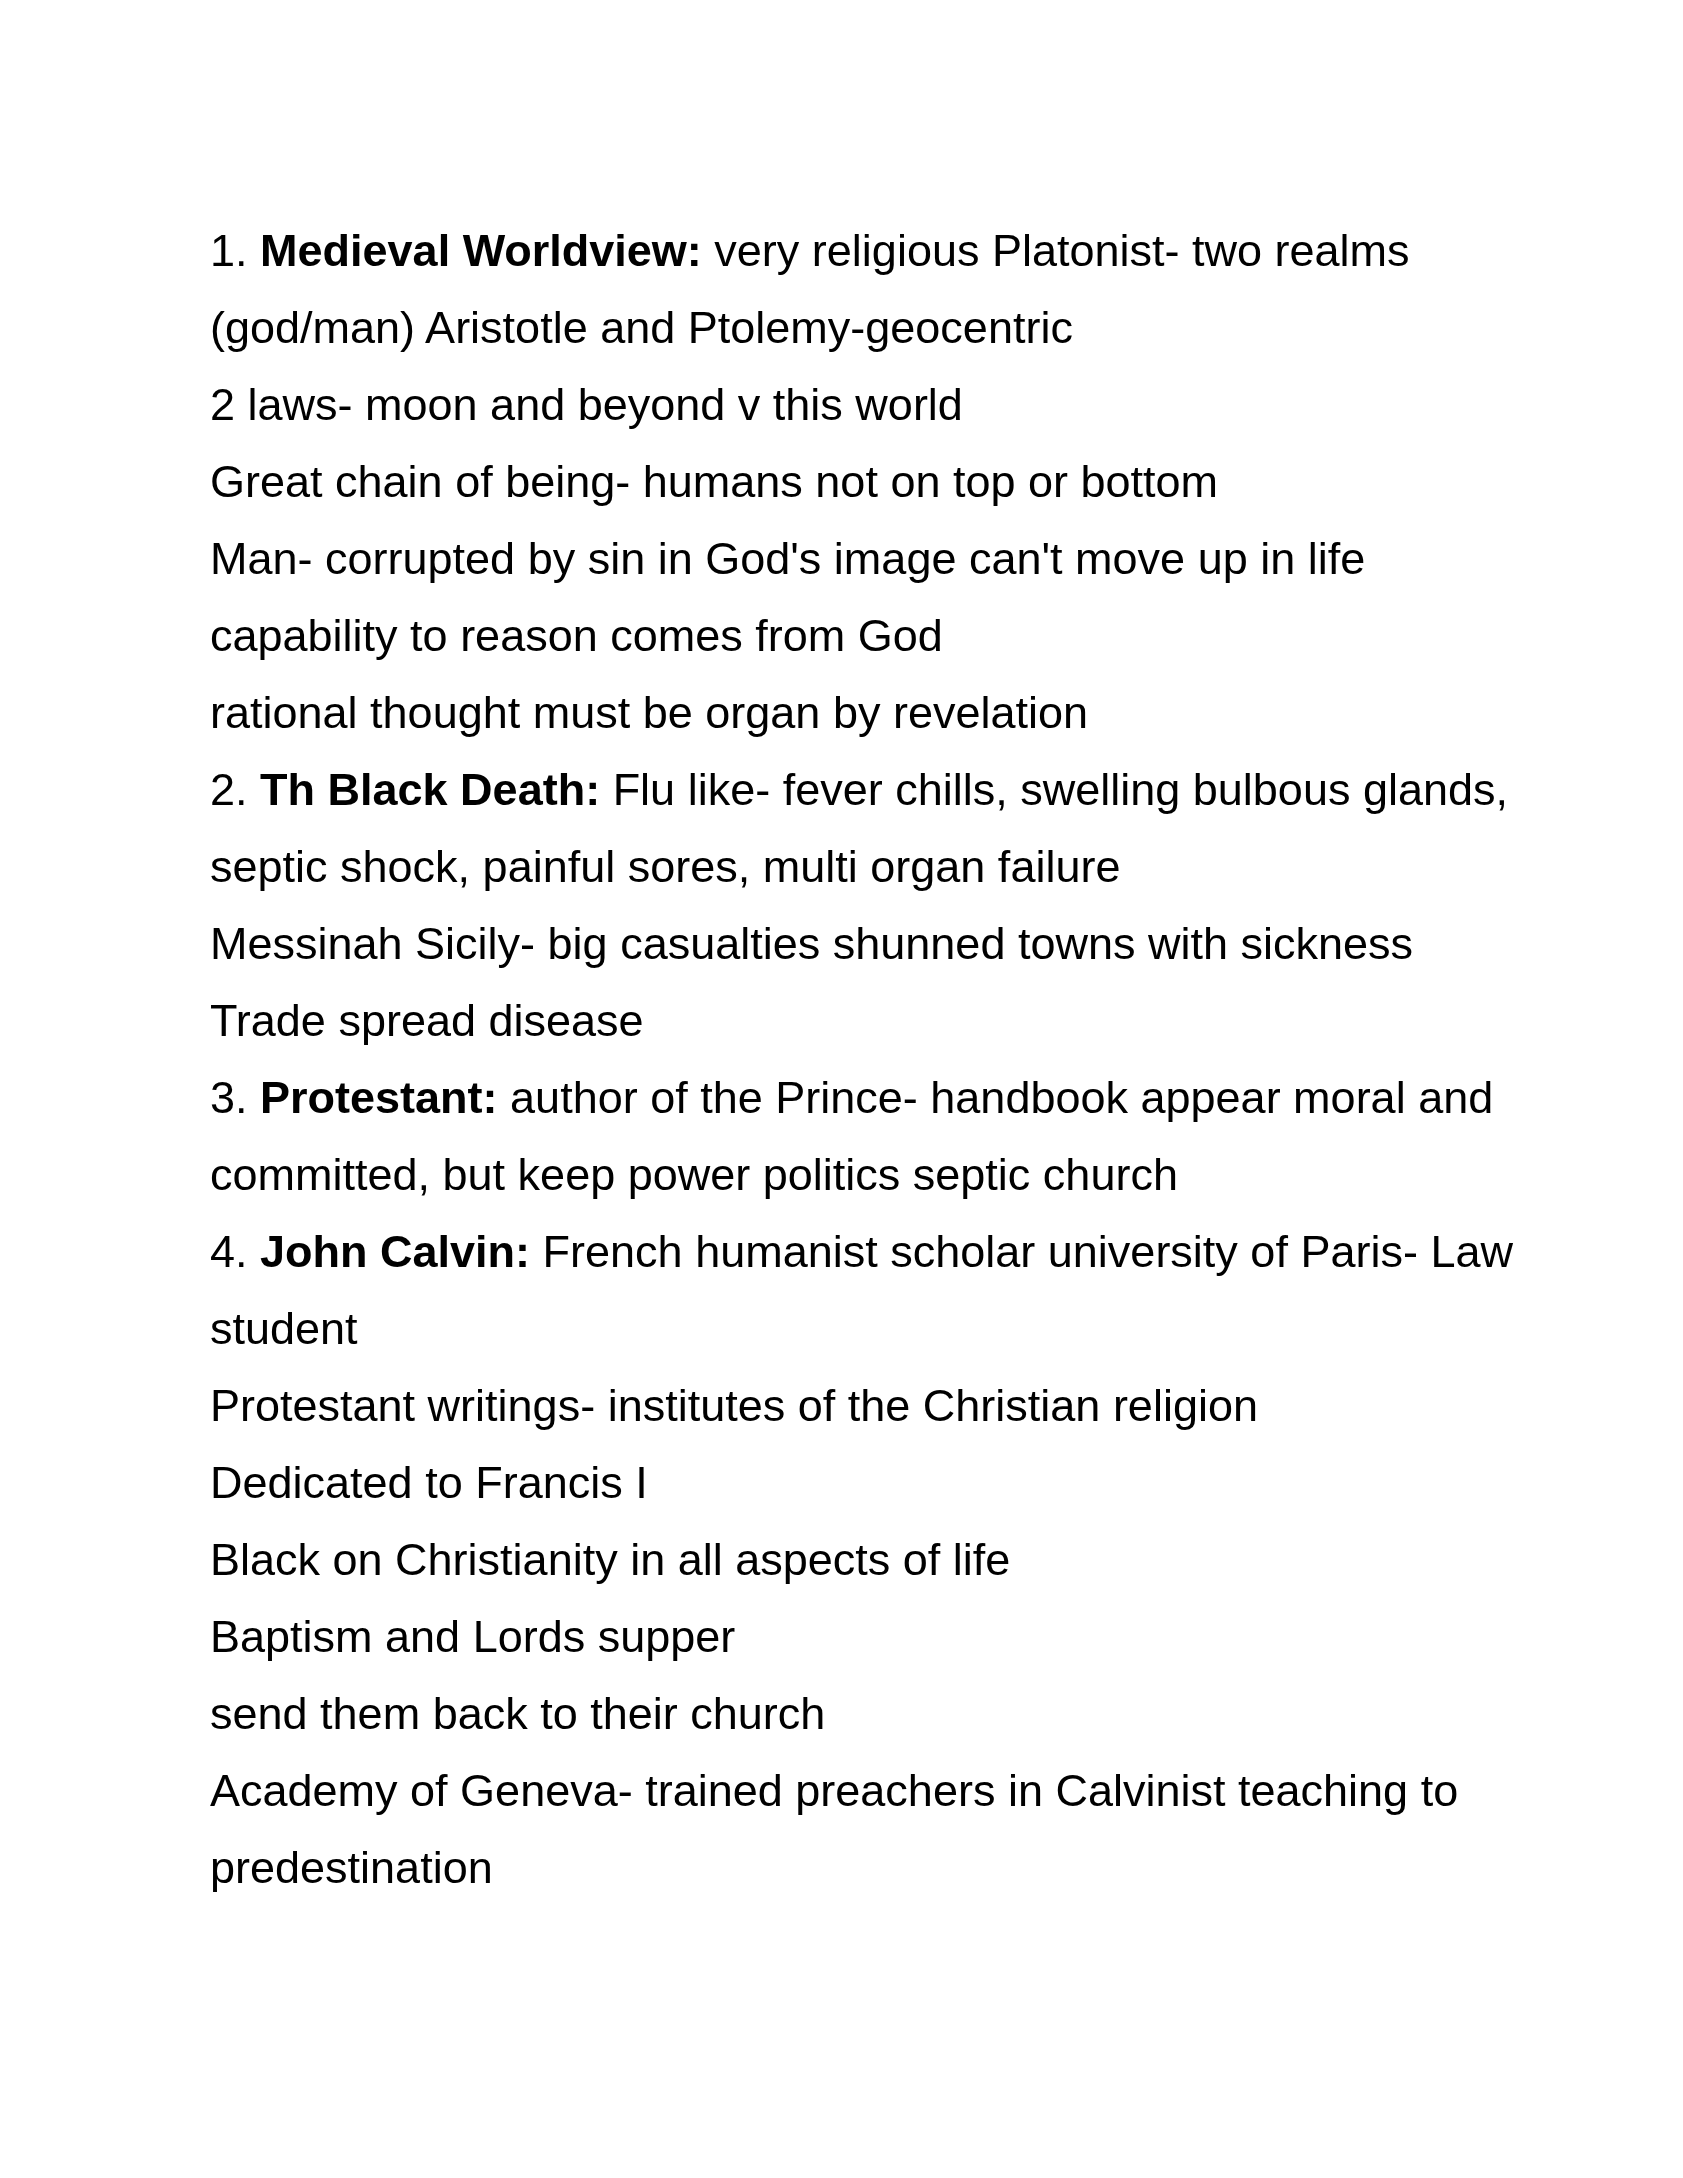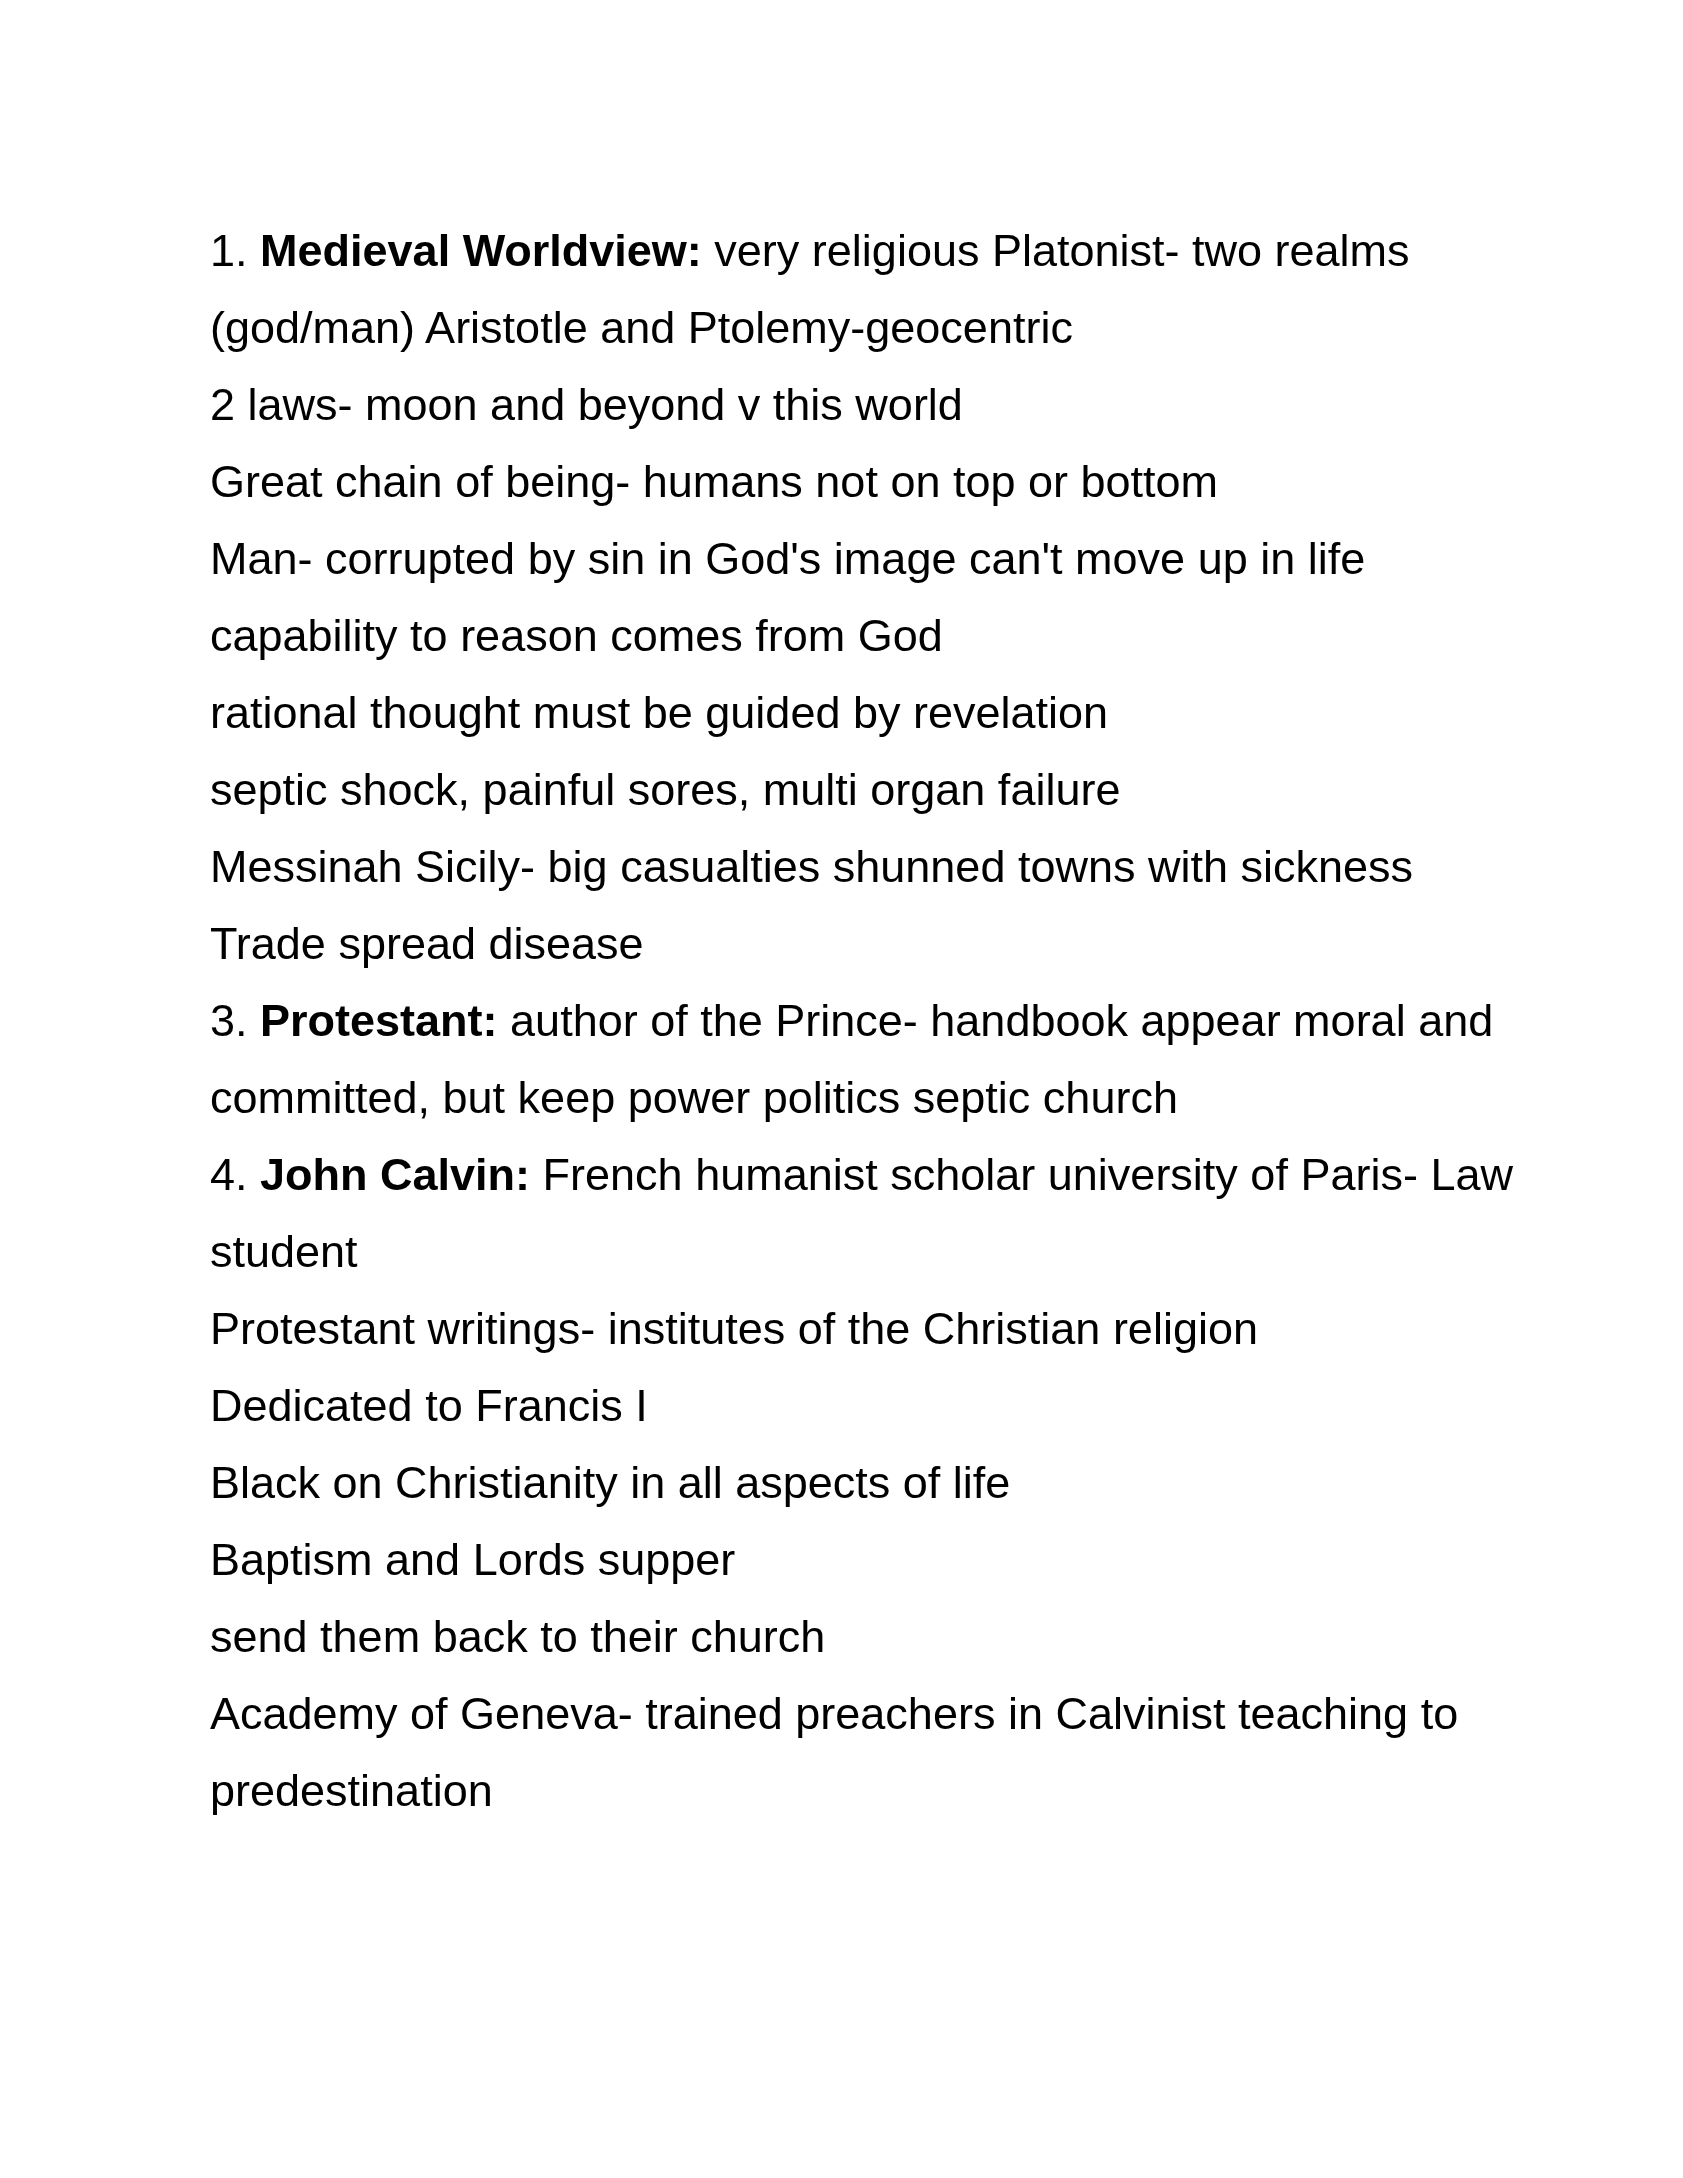--- a/index.html
+++ b/index.html
@@ -37,21 +37,22 @@
 <body>
 
 <div class="page">
   <div class="content">
       <div class="line"><span class="seg">1. </span><span class="seg bold">Medieval Worldview:</span><span class="seg"> very religious Platonist- two realms</span></div>
       <div class="line"><span class="seg">(god/man) Aristotle and Ptolemy-geocentric</span></div>
       <div class="line"><span class="seg">2 laws- moon and beyond v this world</span></div>
       <div class="line"><span class="seg">Great chain of being- humans not on top or bottom</span></div>
       <div class="line"><span class="seg">Man- corrupted by sin in God's image can't move up in life</span></div>
       <div class="line"><span class="seg">capability to reason comes from God</span></div>
-      <div class="line"><span class="seg">rational thought must be guided by revelation</span></div>
+      <div class="line"><span class="seg">rational thought must be organ by revelation</span></div>
+      <div class="line"><span class="seg">2. </span><span class="seg bold">Th Black Death:</span><span class="seg"> Flu like- fever chills, swelling bulbous glands,</span></div>
       <div class="line"><span class="seg">septic shock, painful sores, multi organ failure</span></div>
       <div class="line"><span class="seg">Messinah Sicily- big casualties shunned towns with sickness</span></div>
       <div class="line"><span class="seg">Trade spread disease</span></div>
       <div class="line"><span class="seg">3. </span><span class="seg bold">Protestant:</span><span class="seg"> author of the Prince- handbook appear moral and</span></div>
       <div class="line"><span class="seg">committed, but keep power politics septic church</span></div>
       <div class="line"><span class="seg">4. </span><span class="seg bold">John Calvin:</span><span class="seg"> French humanist scholar university of Paris- Law</span></div>
       <div class="line"><span class="seg">student</span></div>
       <div class="line"><span class="seg">Protestant writings- institutes of the Christian religion</span></div>
       <div class="line"><span class="seg">Dedicated to Francis I</span></div>
       <div class="line"><span class="seg">Black on Christianity in all aspects of life</span></div>

